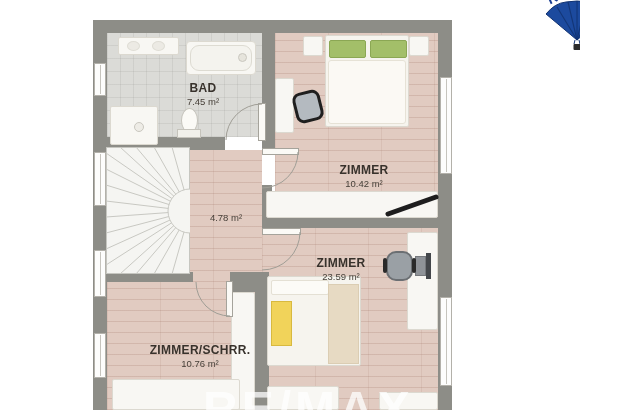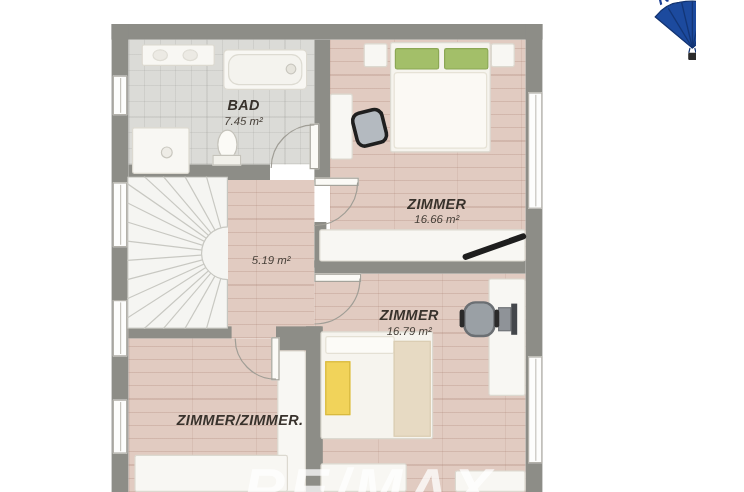--- a/index.html
+++ b/index.html
@@ -1,17 +1,17 @@
 <!DOCTYPE html>
 <html><head>
 <meta charset="utf-8">
 <style>
   html,body{margin:0;padding:0;background:#ffffff;}
   .canvas{position:relative;width:580px;height:410px;background:#ffffff;overflow:hidden;
-          font-family:"Liberation Sans",sans-serif;font-style:italic;}
+          font-family:"Liberation Sans",sans-serif;}
   .abs{position:absolute;box-sizing:border-box;}
   .wall{position:absolute;background:#8d8d87;box-sizing:border-box;}
   .floor-wood{background-color:#e1cbc1;
     background-image:repeating-linear-gradient(0deg,rgba(155,110,95,.22) 0 1px,transparent 1px 11px),
                      repeating-linear-gradient(90deg,rgba(155,110,95,.13) 0 1px,transparent 1px 53px);}
   .floor-tile{background-color:#dbdbd7;
     background-image:repeating-linear-gradient(0deg,rgba(130,130,125,.14) 0 1px,transparent 1px 13px),
                      repeating-linear-gradient(90deg,rgba(130,130,125,.14) 0 1px,transparent 1px 13px);}
   .furn{position:absolute;background:#f8f7f3;border:1px solid #dcd9d0;border-radius:2px;box-sizing:border-box;}
   .win{position:absolute;background:#fdfdfc;border:1px solid #b3b1aa;box-sizing:border-box;}
@@ -128,31 +128,32 @@
     </g>
     <line x1="388" y1="214" x2="436" y2="197" stroke="#1e1e1e" stroke-width="5" stroke-linecap="round"></line>
   </svg>
 
   <div class="room-label" style="left:203px;top:81px;">
     <span class="rname">BAD</span>
     <span class="rarea">7.45 m²</span>
   </div>
   <div class="room-label" style="left:364px;top:163px;">
     <span class="rname">ZIMMER</span>
-    <span class="rarea">16.66 m²</span>
+    <span class="rarea">10.42 m²</span>
   </div>
   <div class="room-label" style="left:226px;top:212px;">
-    <span class="rarea">5.19 m²</span>
+    <span class="rarea">4.78 m²</span>
   </div>
   <div class="room-label" style="left:341px;top:256px;">
     <span class="rname">ZIMMER</span>
-    <span class="rarea">16.79 m²</span>
+    <span class="rarea">23.59 m²</span>
   </div>
   <div class="room-label" style="left:200px;top:343px;">
-    <span class="rname">ZIMMER/ZIMMER.</span>
+    <span class="rname">ZIMMER/SCHRR.</span>
+    <span class="rarea">10.76 m²</span>
   </div>
 
   <div class="watermark">RE/MAX</div>
 
   <svg class="abs" style="left:536px;top:0;z-index:60;" width="82" height="58" viewBox="0 0 82 58">
     <defs>
       <path id="logoArc" d="M10,7 Q41,-13 72,7"></path>
     </defs>
     <path d="M41,40 L10,14 Q19,3 30,2 Q41,0 52,2 Q63,3 72,14 Z" fill="#1c4a9e" stroke="#123371" stroke-width="1"></path>
     <g stroke="#123371" stroke-width="1.1" opacity="0.85">

